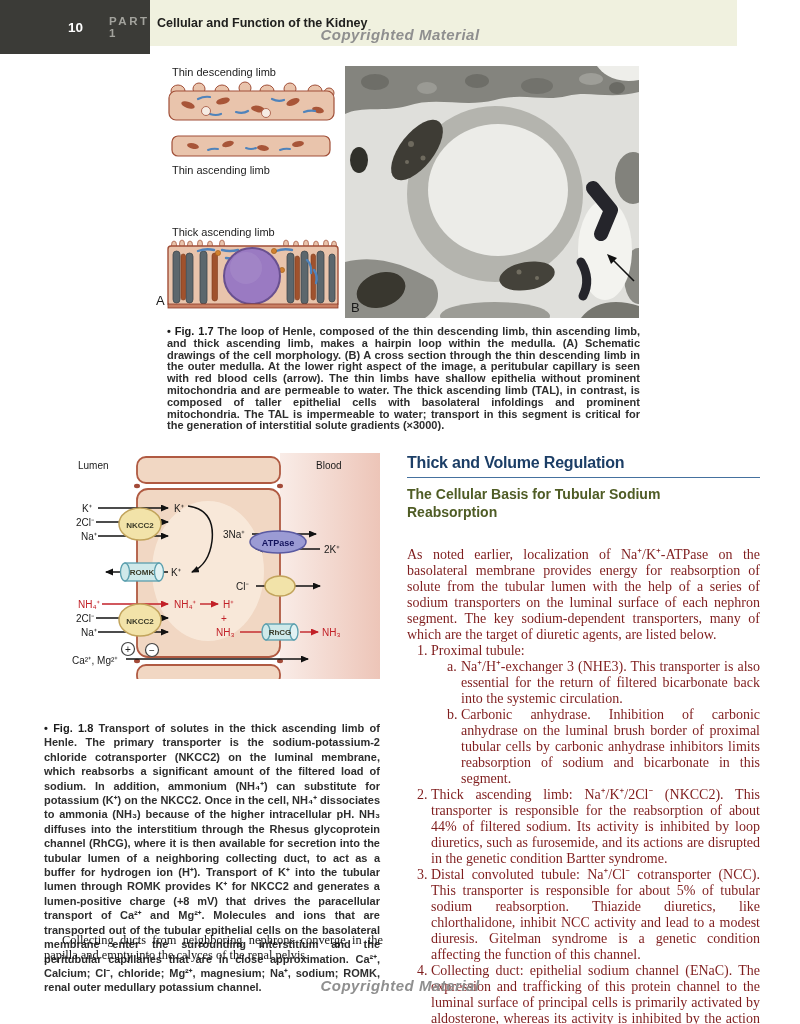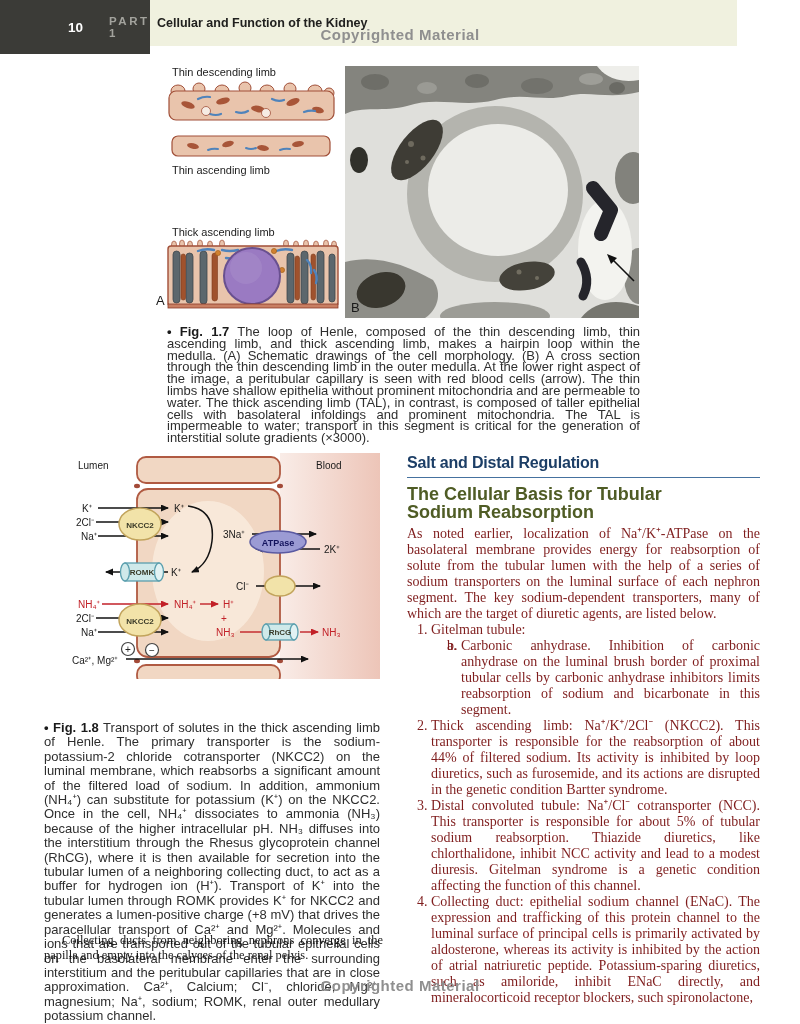--- a/index.html
+++ b/index.html
@@ -9,46 +9,46 @@
 
   
   .band { position:absolute; left:0; top:0; width:737px; height:46px; background:#f0f1df; }
   .numbox { position:absolute; left:0; top:0; width:150px; height:54px; background:#3b3b37;
             display:flex; align-items:center;padding-left:16px; }
   .pagenum { color:#ffffff; font-weight:bold; font-size:13.5px; margin-left:52px; }
   .partlabel { color:#a3a39d; font-size:11.5px; letter-spacing:2.5px; margin-left:26px;font-weight:bold; }
   .running { position:absolute; left:157px; top:0; height:46px; display:flex; align-items:center;
              font-weight:bold; font-size:12.5px; color:#20201e; }
   .wm { position:absolute; left:0; width:800px; text-align:center; color:#8f8f8f;
-        font-size:15px; font-weight:bold; letter-spacing:0.5px; }
+        font-size:15px; font-weight:bold; letter-spacing:0.5px;font-style:italic; }
   .wm-top { top:26px; }
   .wm-bottom { top:977px; }
 
   
   .panelA { position:absolute; left:166px; top:64px; }
   .panelB { position:absolute; left:345px; top:66px; }
   .labelA { position:absolute; left:156px; top:293px; font-size:13px; color:#1a1a1a; }
   .flabel { font-size:11px; fill:#222222; font-family:"Liberation Sans",sans-serif; }
 
   .caption { position:absolute; text-align:justify; color:#2e2e2e;
-             font-size:13px; font-family:"Liberation Sans",sans-serif; }
+             font-size:11px; font-family:"Liberation Sans",sans-serif;font-weight:bold; }
   .cap17 { left:167px; top:326px; width:473px; line-height:11.8px; }
   .cap18 { left:44px; top:686px; width:336px; line-height:14.4px;margin-top:35px; }
   .caption b { color:#1a1a1a; }
 
   .fig18 { position:absolute; left:68px; top:453px; }
   .ion { font-size:10px; fill:#1a1a1a; font-family:"Liberation Sans",sans-serif; }
   .ionr { font-size:10px; fill:#c22128; font-family:"Liberation Sans",sans-serif; }
   .tlabel { font-size:8px; font-weight:bold; fill:#3a3a28; font-family:"Liberation Sans",sans-serif; text-anchor:middle; }
 
   
   .rcol { position:absolute; left:407px; top:454px; width:353px; }
   .h1 { font-size:16px; font-weight:bold; color:#1c3e66; letter-spacing:-0.2px; }
   .rule { border-bottom:1.6px solid #45719f; margin-top:5px; margin-bottom:8px; }
-  .h2 { font-size:18px; font-weight:bold; color:#4f5c25; width:310px; line-height:17.5px; margin-bottom:5px; }
+  .h2 { font-size:14px; font-weight:bold; color:#4f5c25; width:310px; line-height:17.5px; margin-bottom:26px; }
   .body-text { font-family:"Liberation Serif", serif; font-size:14px; line-height:16px;
                color:#7f1d1d; text-align:justify; }
   .list-item { position:relative; padding-left:24px; }
   .list-item > .num { position:absolute; left:10px; }
   .sub-item { position:relative; padding-left:30px; }
   .sub-item > .num { position:absolute; left:16px; }
 
   .closing { position:absolute; left:44px; top:933px; width:339px;
              font-family:"Liberation Serif", serif; font-size:12.4px; line-height:15px;
              color:#141414; text-align:justify; text-indent:18px; }
@@ -306,29 +306,29 @@
 
     <line x1="58" y1="206" x2="240" y2="206" stroke="#111" stroke-width="1.5" marker-end="url(#mB)"></line>
     <text class="ion" x="4" y="211">Ca²⁺, Mg²⁺</text>
   </svg>
 
   <div class="caption cap18"><b>• Fig. 1.8</b><span> Transport of solutes in the thick ascending limb of Henle. The primary transporter is the sodium-potassium-2 chloride cotransporter (NKCC2) on the luminal membrane, which reabsorbs a significant amount of the filtered load of sodium. In addition, ammonium (NH₄⁺) can substitute for potassium (K⁺) on the NKCC2. Once in the cell, NH₄⁺ dissociates to ammonia (NH₃) because of the higher intracellular pH. NH₃ diffuses into the interstitium through the Rhesus glycoprotein channel (RhCG), where it is then available for secretion into the tubular lumen of a neighboring collecting duct, to act as a buffer for hydrogen ion (H⁺). Transport of K⁺ into the tubular lumen through ROMK provides K⁺ for NKCC2 and generates a lumen-positive charge (+8 mV) that drives the paracellular transport of Ca²⁺ and Mg²⁺. Molecules and ions that are transported out of the tubular epithelial cells on the basolateral membrane enter the surrounding interstitium and the peritubular capillaries that are in close approximation. Ca²⁺, Calcium; Cl⁻, chloride; Mg²⁺, magnesium; Na⁺, sodium; ROMK, renal outer medullary potassium channel.</span></div>
 
   <div class="closing">Collecting ducts from neighboring nephrons converge in the papilla and empty into the calyces of the renal pelvis.</div>
 
   <div class="rcol">
-    <div class="h1">Salt and Distal Regulation</div>
+    <div class="h1">Thick and Volume Regulation</div>
     <div class="rule"></div>
     <div class="h2">The Cellular Basis for Tubular Sodium Reabsorption</div>
     <div class="body-text">
       <p>As noted earlier, localization of Na⁺/K⁺-ATPase on the basolateral membrane provides energy for reabsorption of solute from the tubular lumen with the help of a series of sodium transporters on the luminal surface of each nephron segment. The key sodium-dependent transporters, many of which are the target of diuretic agents, are listed below.</p>
       <div class="list-item">
-        <span class="num">1.</span><span>Gitelman tubule:</span>
+        <span class="num">1.</span><span>Proximal tubule:</span>
         <div class="sub-item">
-          <span class="num">a.</span>
+          <span class="num">a.</span><span>Na⁺/H⁺-exchanger 3 (NHE3). This transporter is also essential for the return of filtered bicarbonate back into the systemic circulation.</span>
         </div>
         <div class="sub-item">
           <span class="num">b.</span><span>Carbonic anhydrase. Inhibition of carbonic anhydrase on the luminal brush border of proximal tubular cells by carbonic anhydrase inhibitors limits reabsorption of sodium and bicarbonate in this segment.</span>
         </div>
       </div>
       <div class="list-item">
         <span class="num">2.</span><span>Thick ascending limb: Na⁺/K⁺/2Cl⁻ (NKCC2). This transporter is responsible for the reabsorption of about 44% of filtered sodium. Its activity is inhibited by loop diuretics, such as furosemide, and its actions are disrupted in the genetic condition Bartter syndrome.</span>
       </div>
       <div class="list-item">
         <span class="num">3.</span><span>Distal convoluted tubule: Na⁺/Cl⁻ cotransporter (NCC). This transporter is responsible for about 5% of tubular sodium reabsorption. Thiazide diuretics, like chlorthalidone, inhibit NCC activity and lead to a modest diuresis. Gitelman syndrome is a genetic condition affecting the function of this channel.</span>

